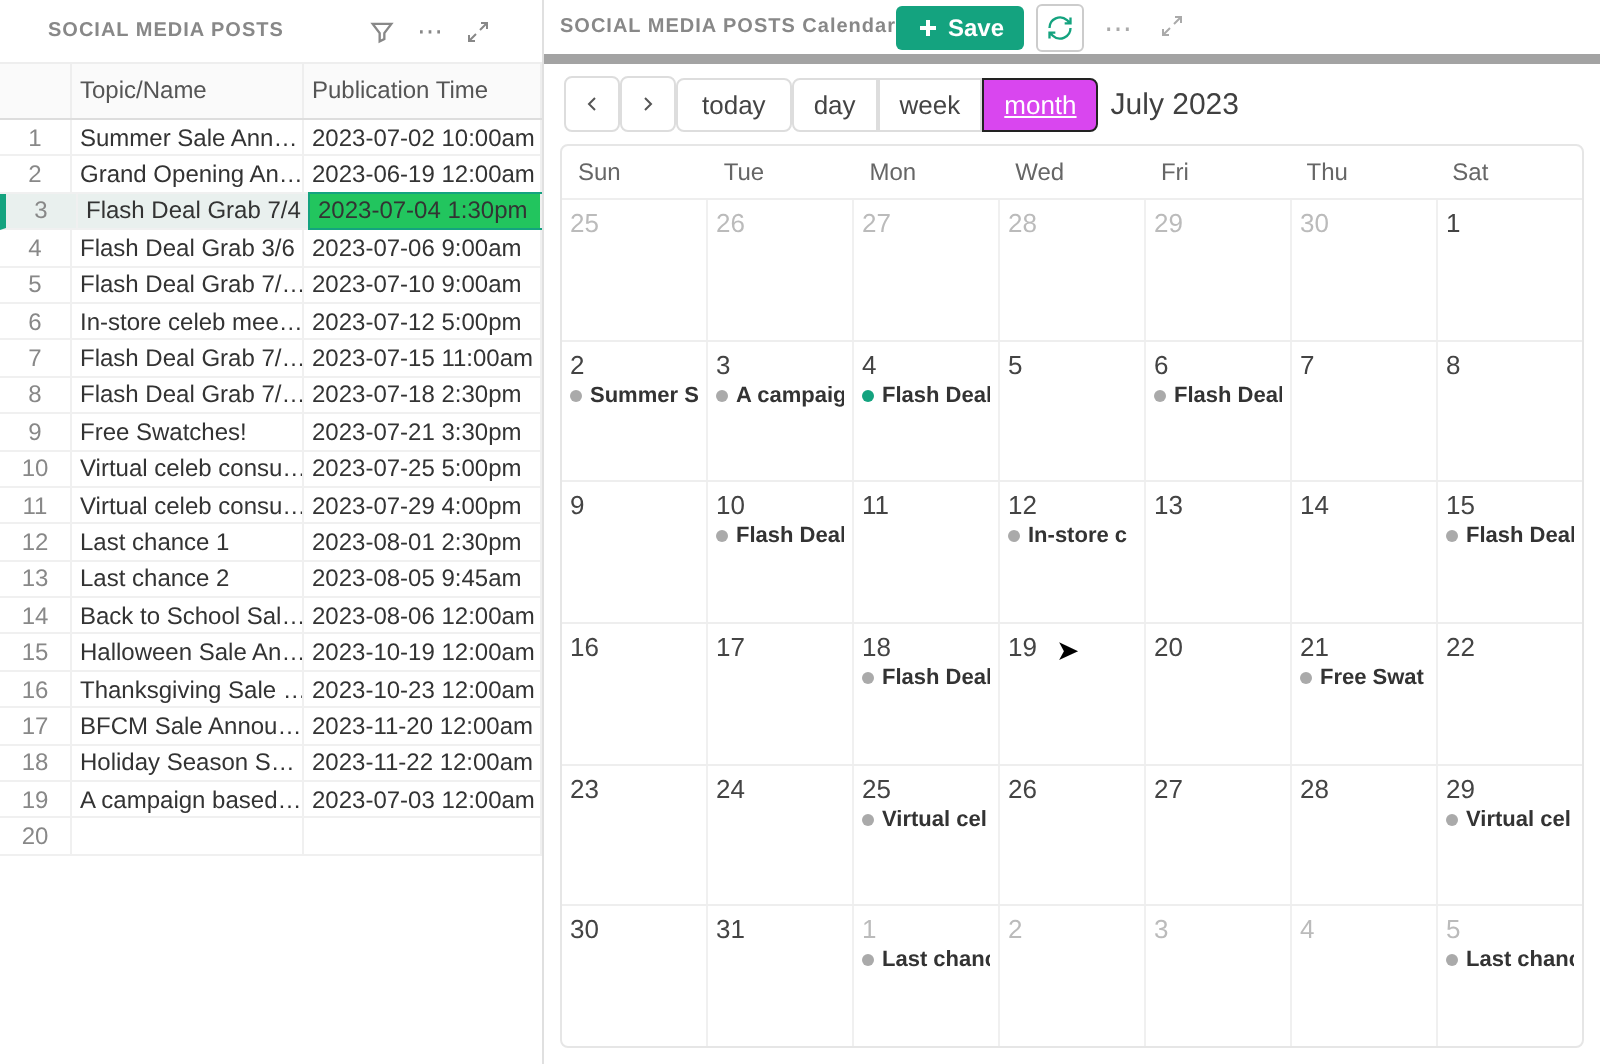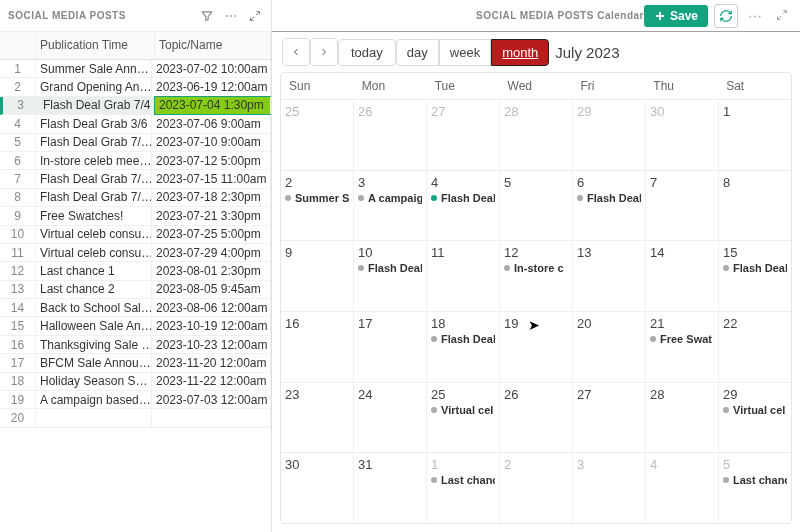--- a/index.html
+++ b/index.html
@@ -17,21 +17,21 @@
   .left-panel {
     width: 272px;
     border-right: 1px solid #e0e0e0;
     display: flex;
     flex-direction: column;
   }
   .left-header {
     display: flex;
     align-items: center;
     justify-content: space-between;
-    padding: 6px 8px;
+    padding: 6px 24px;
     height: 32px;
     border-bottom: 1px solid #eee;
   }
   .left-title {
     font-size: 10px;
     letter-spacing: 0.5px;
     color: #888;
     font-weight: 600;
   }
   .left-header-icons { display:flex; gap:8px; align-items:center; }
@@ -71,32 +71,32 @@
     display:flex; align-items:center;
   }
   .row .col-num { color:#888; justify-content:center; text-align:center; }
   .row.selected {
     background: #e9f0ee;
     border-left: 3px solid #14a37f;
   }
   .row.selected .cell { background: transparent; }
   .row.selected .col-time {
     outline: 1px solid #14a37f;
-    background:#84cc16;
+    background:#22c55e;
   }
   
   .right-panel {
     flex:1;
     display:flex;
     flex-direction:column;
     position:relative;
   }
   .right-header {
-    display:flex; align-items:center; justify-content:flex-end;
-    height:32px; padding: 4px 8px; border-bottom:1px solid #a3a3a3;
+    display:flex; align-items:center; justify-content:flex-start;
+    height:32px; padding: 4px 8px; border-bottom:5px solid #a3a3a3;
   }
   .right-title {
     font-size:10px; color:#888; letter-spacing:0.5px; font-weight:600;
   }
   .right-header-actions { display:flex; gap:6px; align-items:center; }
   .save-btn {
     display:flex; align-items:center; gap:4px;
     background:#14a37f; color:#fff; border:none;
     padding:4px 10px; font-size:12px; border-radius:3px;
     font-weight:600; cursor:pointer;
@@ -128,21 +128,21 @@
     border:1px solid #ddd;border-radius:4px;background:#fff;
     padding:5px 12px;font-size:13px;cursor:pointer;color:#444;
   }
   .view-group { display:flex; }
   .view-btn {
     border:1px solid #ddd;background:#fff;color:#444;
     padding:5px 10px;font-size:13px;cursor:pointer;
   }
   .view-btn:first-child{border-radius:4px 0 0 4px;}
   .view-btn:last-child{border-radius:0 4px 4px 0;}
-  .view-btn.active{background:#b91c1c;color:#fff;border-color:#222;text-decoration:underline;}
+  .view-btn.active{background:#d946ef;color:#fff;border-color:#222;text-decoration:underline;}
   .month-title{ font-size:15px; color:#404040; margin-left:6px; }
   
   .calendar {
     flex:1; border:1px solid #e6e6e6; margin:0 8px 8px 8px; border-radius:4px;
     display:flex; flex-direction:column; overflow:hidden;
   }
   .cal-head { display:flex; border-bottom:1px solid #eee; }
   .cal-head div {
     flex:1; padding:6px 8px; font-size:12px; color:#666;
   }
@@ -183,22 +183,22 @@
       <span class="icon-btn">⋯</span>
       <span class="icon-btn">
         <svg width="12" height="12" viewBox="0 0 24 24" fill="none" stroke="currentColor" stroke-width="2">
             <path d="M15 3h6v6M9 21H3v-6M21 3l-7 7M3 21l7-7"></path>
           </svg>
       </span>
     </div>
   </div>
   <div class="table-head">
     <div class="th col-num"></div>
+    <div class="th col-topic">Topic/Name</div>
     <div class="th col-time">Publication Time</div>
-    <div class="th col-topic">Topic/Name</div>
   </div>
   <div class="table-body" id="table-body">
       <div class="row">
         <div class="cell col-num">1</div>
         <div class="cell col-topic">Summer Sale Ann…</div>
         <div class="cell col-time">2023-07-02 10:00am</div>
       </div>
       <div class="row">
         <div class="cell col-num">2</div>
         <div class="cell col-topic">Grand Opening An…</div>
@@ -334,22 +334,22 @@
       <button class="view-btn">day</button>
       <button class="view-btn">week</button>
       <button class="view-btn active">month</button>
     </div>
     <span class="month-title">July 2023</span>
   </div>
 
   <div class="calendar">
     <div class="cal-head" id="cal-head">
         <div>Sun</div>
+        <div>Tue</div>
         <div>Mon</div>
-        <div>Tue</div>
         <div>Wed</div>
         <div>Fri</div>
         <div>Thu</div>
         <div>Sat</div>
       </div>
     <div class="cal-body" id="cal-body">
         <div class="cal-row">
           <div class="cal-cell out">
             <div class="daynum">25</div>
           </div>

